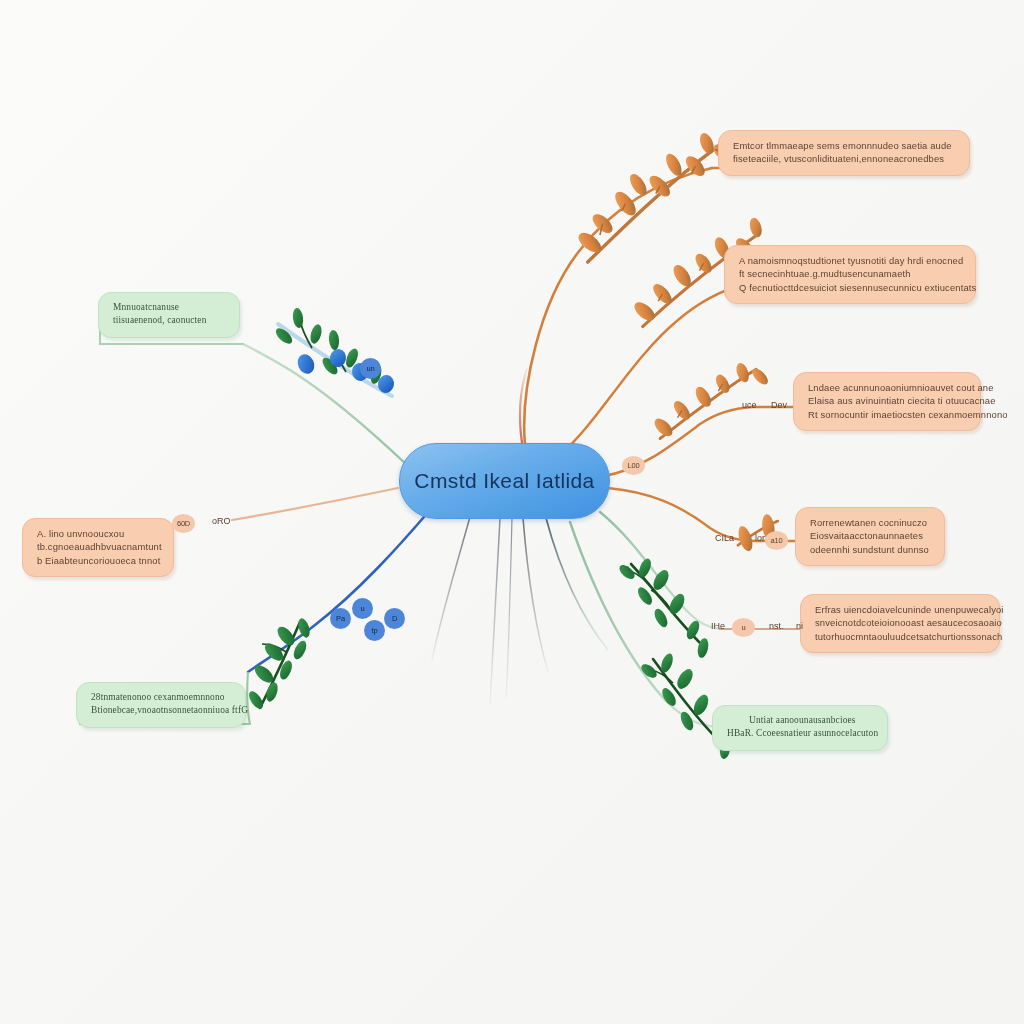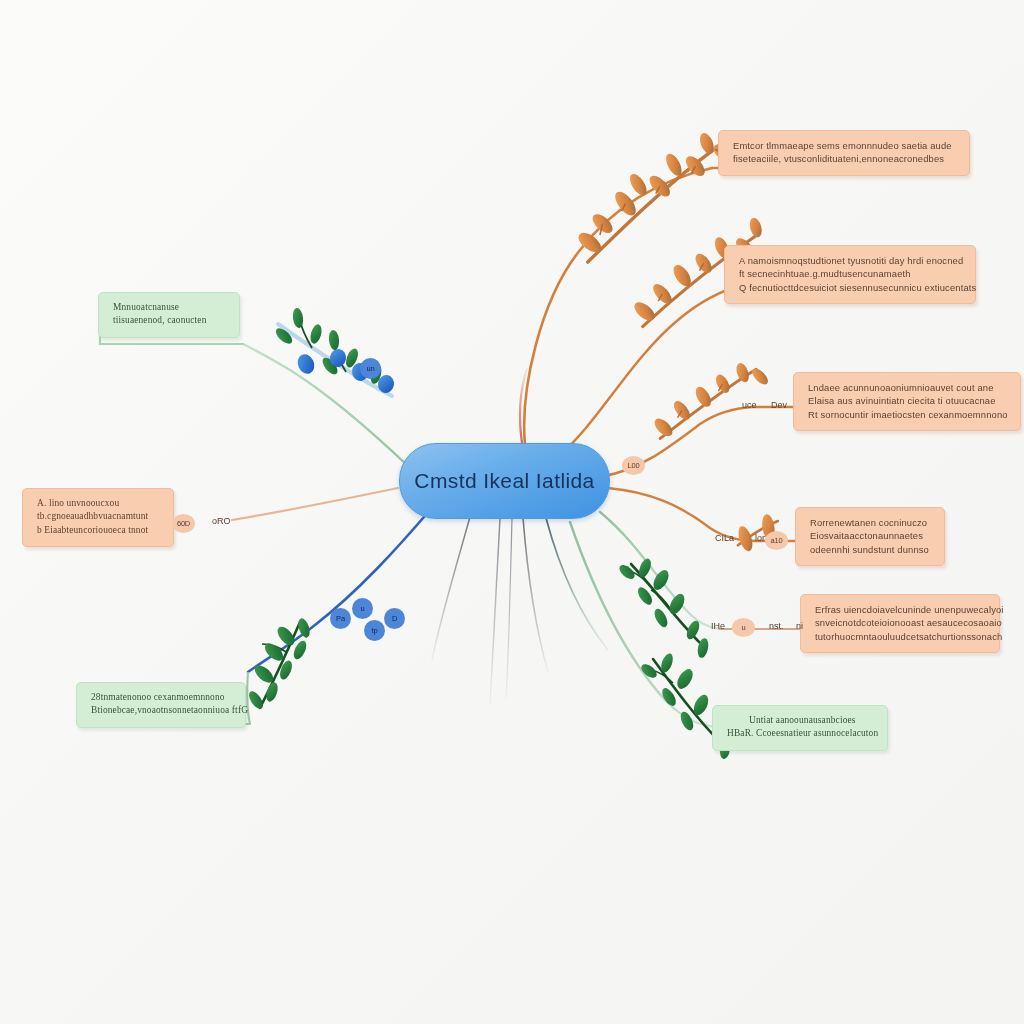--- a/index.html
+++ b/index.html
@@ -49,21 +49,21 @@
   .central-node .ctext {
     color: #16335c;
     font-size: 21px;
     letter-spacing: 0.4px;
     white-space: nowrap;
   }
 
   
   .topic {
     position: absolute;
-    border-radius: 5px;
+    border-radius: 13px;
     padding: 8px 0 9px 14px;
     box-sizing: border-box;
     z-index: 5;
     line-height: 1.42;
     font-size: 9.4px;
     letter-spacing: 0.15px;
   }
   .topic .line { display: block; white-space: nowrap; }
 
   .topic.orange {
@@ -337,21 +337,21 @@
     <span class="line">Emtcor tlmmaeape sems emonnnudeo saetia aude</span>
     <span class="line">fiseteaciile, vtusconlidituateni,ennoneacronedbes</span>
   </div>
 
   <div class="topic orange align-left" style="left:724px; top:245px; width:252px;">
     <span class="line">A  namoismnoqstudtionet tyusnotiti day hrdi enocned</span>
     <span class="line">ft secnecinhtuae.g.mudtusencunamaeth</span>
     <span class="line">Q  fecnutiocttdcesuiciot siesennusecunnicu extiucentats</span>
   </div>
 
-  <div class="topic orange align-left" style="left:793px; top:372px; width:228px;">
+  <div class="topic orange align-left" style="left:793px; top:372px; width:188px;">
     <span class="line">Lndaee acunnunoaoniumnioauvet cout ane</span>
     <span class="line">Elaisa aus avinuintiatn ciecita ti otuucacnae</span>
     <span class="line">Rt sornocuntir imaetiocsten cexanmoemnnono</span>
   </div>
 
   <div class="topic orange align-left" style="left:795px; top:507px; width:150px;">
     <span class="line">Rorrenewtanen cocninuczo</span>
     <span class="line">Eiosvaitaacctonaunnaetes</span>
     <span class="line">odeennhi sundstunt dunnso</span>
   </div>
@@ -365,21 +365,21 @@
   <div class="topic green align-left" style="left:712px; top:705px; width:176px;">
     <span class="line" style="padding-left:22px;">Untiat aanoounausanbcioes</span>
     <span class="line">HBaR. Ccoeesnatieur asunnocelacuton</span>
   </div>
 
   <div class="topic green align-left" style="left:98px; top:292px; width:142px;">
     <span class="line">Mnnuoatcnanuse</span>
     <span class="line">tiisuaenenod, caonucten</span>
   </div>
 
-  <div class="topic orange align-left" style="left:22px; top:488px; width:152px;font-family:Liberation Serif, serif;">
+  <div class="topic orange align-left" style="left:22px; top:518px; width:152px;">
     <span class="line">A. lino unvnooucxou</span>
     <span class="line">tb.cgnoeauadhbvuacnamtunt</span>
     <span class="line">b Eiaabteuncoriouoeca tnnot</span>
   </div>
 
   <div class="topic green align-left" style="left:76px; top:682px; width:170px;">
     <span class="line">28tnmatenonoo cexanmoemnnono</span>
     <span class="line">Btionebcae,vnoaotnsonnetaonniuoa ftfG</span>
   </div>
 

